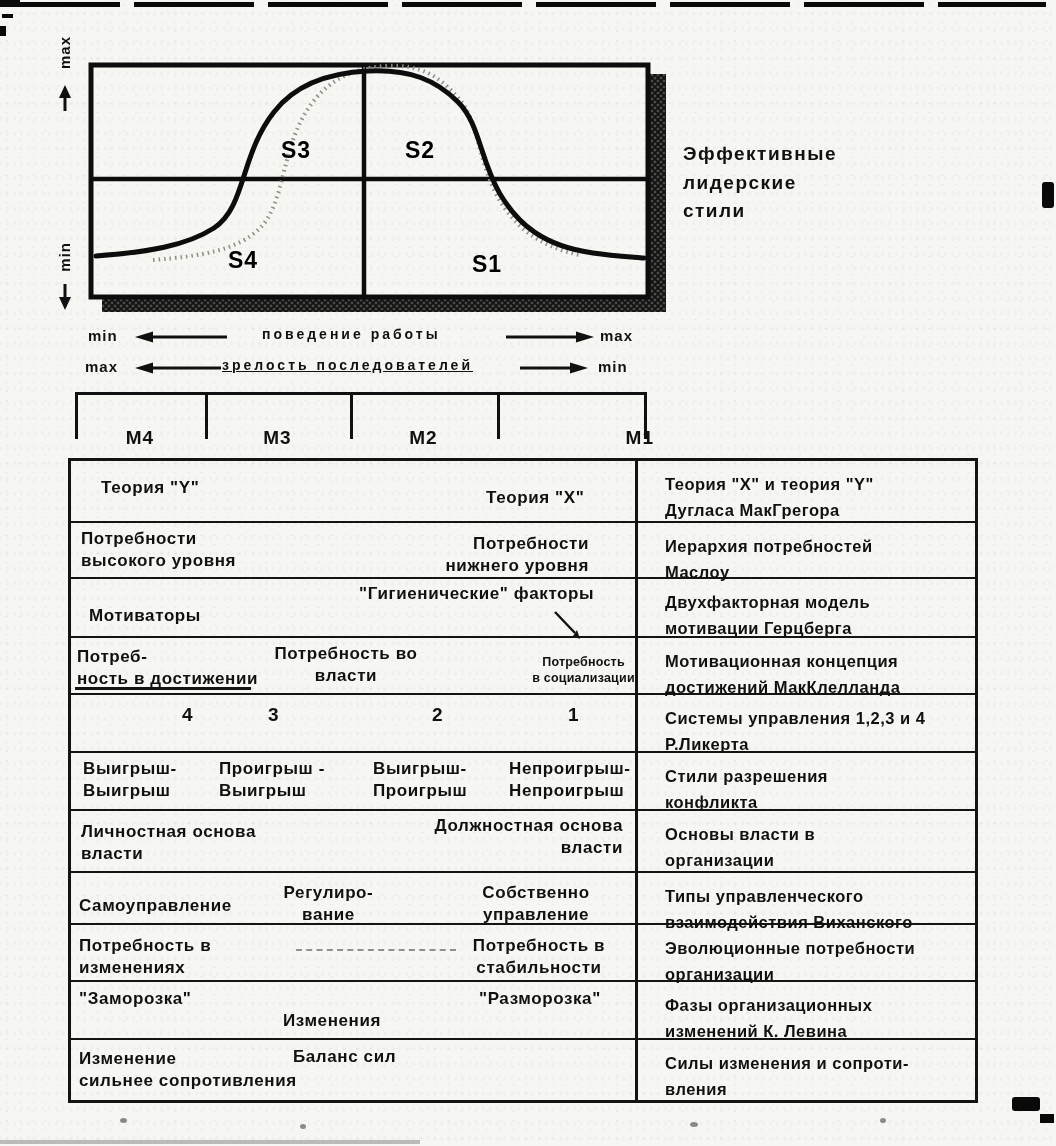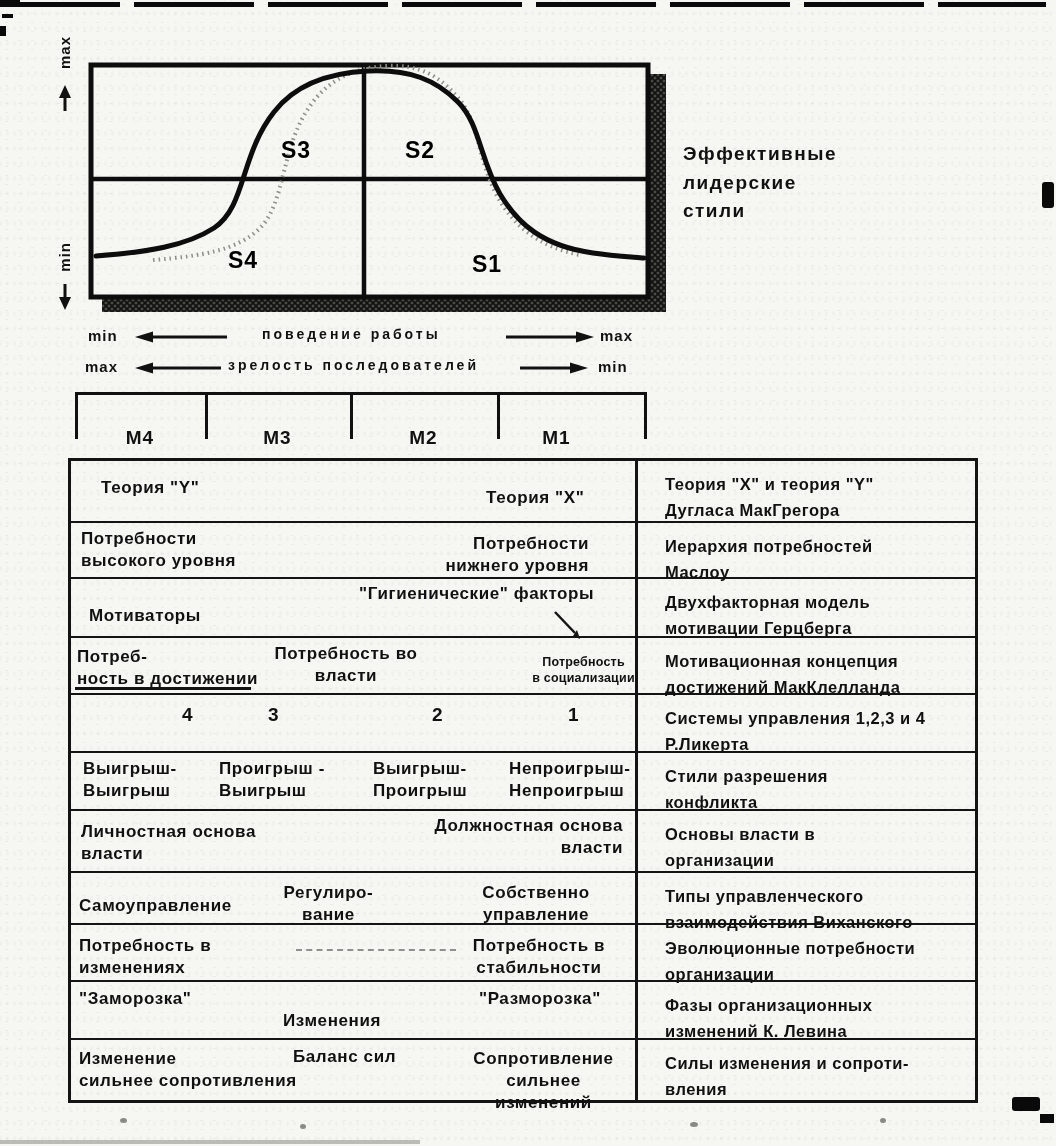--- a/index.html
+++ b/index.html
@@ -126,38 +126,38 @@
     </svg>
     <span class="ax-lb" style="left:600px;top:327px;">max</span>
   </div>
 
   <div>
     <span class="ax-lb" style="left:85px;top:358px;">max</span>
     <svg class="arrsvg" style="left:133px;top:361px;" width="90" height="14">
       <line x1="88" y1="7" x2="17" y2="7"></line>
         <polygon points="2,7 20,1.5 20,12.5"></polygon>
     </svg>
-    <span class="ax-title" style="left:228px;top:357px;">зрелость последователей</span>
+    <span class="ax-title" style="left:222px;top:357px;text-decoration:underline;">зрелость последователей</span>
     <svg class="arrsvg" style="left:518px;top:361px;" width="72" height="14">
       <line x1="2" y1="7" x2="55" y2="7"></line>
         <polygon points="70,7 52,1.5 52,12.5"></polygon>
     </svg>
     <span class="ax-lb" style="left:598px;top:358px;">min</span>
   </div>
 
   <div class="mscale">
     <div class="tick" style="left:0;"></div>
     <div class="tick" style="left:130px;"></div>
     <div class="tick" style="left:275px;"></div>
     <div class="tick" style="left:422px;"></div>
     <div class="tick" style="left:569px;"></div>
     <div class="mlab" style="left:0;width:130px;">M4</div>
     <div class="mlab" style="left:130px;width:145px;">M3</div>
     <div class="mlab" style="left:275px;width:147px;">M2</div>
-    <div class="mlab" style="left:408px;width:147px;">M1</div>
+    <div class="mlab" style="left:432px;width:147px;text-align:right;">M1</div>
   </div>
 
   <div class="ttable">
 
     <div class="trow" style="height:62px;">
       <div class="lcell">
         <span class="ti" style="left:30px;top:16px;">Теория "Y"</span>
         <span class="ti" style="left:415px;top:26px;">Теория "X"</span>
       </div>
       <div class="rcell">Теория "X" и теория "Y"
@@ -271,22 +271,20 @@
       </div>
       <div class="rcell">Фазы организационных
 изменений К. Левина</div>
     </div>
 
     <div class="trow" style="height:60px;">
       <div class="lcell">
         <span class="ti" style="left:8px;top:8px;">Изменение
 сильнее сопротивления</span>
         <span class="ti" style="left:215px;top:6px;margin-left:7px;">Баланс сил</span>
-        <span class="ti ctr" style="left:385px;top:8px;width:175px;">Сопротивление
-сильнее изменений</span>
       </div>
       <div class="rcell">Силы изменения и сопроти-
 вления</div>
     </div>
 
   </div>
 
   <div class="noise"></div>
 </div>
 

